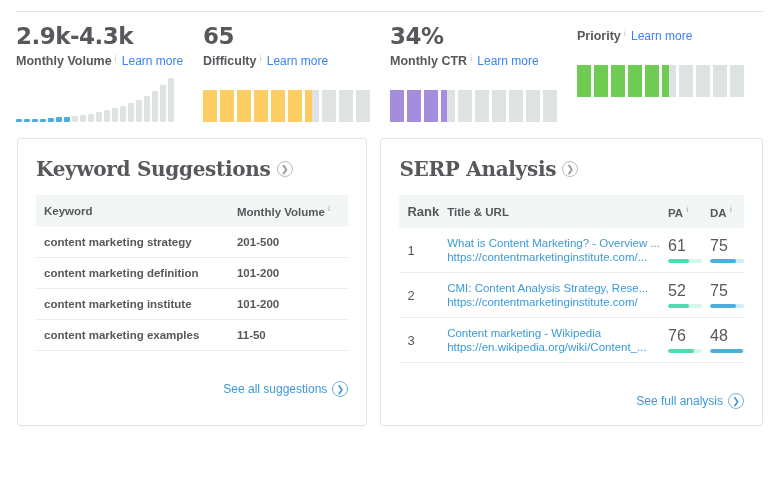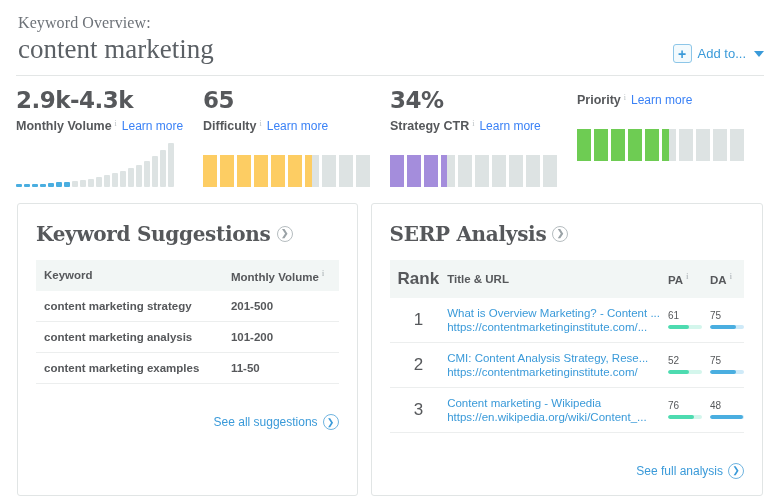--- a/index.html
+++ b/index.html
@@ -111,43 +111,33 @@
     color: #3a9ad9; font-size: 12px; display: inline-flex; align-items: center;
     gap: 5px; cursor: pointer;
   }
 
   
   .serp-title { color: #3a9ad9; font-size: 11.5px; white-space: nowrap;
     overflow: hidden; text-overflow: ellipsis; max-width: 215px; display: block; }
   .serp-url { color: #3a9ad9; font-size: 11.5px; white-space: nowrap;
     overflow: hidden; text-overflow: ellipsis; max-width: 215px; display: block;
     margin-top: 2px; }
-  .rank-cell { font-size: 17px; color: #56585b; width: 38px; text-align: center; }
+  .rank-cell { font-size: 13px; color: #56585b; width: 38px; }
   .score { width: 42px; }
-  .score-num { font-size: 10px; color: #56585b; }
+  .score-num { font-size: 16px; color: #56585b; }
   .score-bar { height: 4px; border-radius: 2px; margin-top: 4px; width: 34px;
                position: relative; overflow: hidden; }
   .score-bar b { position: absolute; left:0; top:0; bottom:0; display:block;
                  border-radius: 2px; }
 </style>
 </head>
 <body>
 
 <div class="page">
 
-  <div class="header">
-    <div class="kw-overview-label">Keyword Overview:</div>
-    <div class="kw-title">content marketing</div>
-
-    <div class="add-to">
-      <span class="plus-box">+</span>
-      <span class="add-to-label">Add to...</span>
-      <span class="caret-dn"></span>
-    </div>
-  </div>
   <div class="hr"></div>
 
   <div class="metrics">
 
     <div class="metric">
       <div class="metric-value">2.9k-4.3k</div>
       <div class="metric-sub">
         <span class="metric-label">Monthly Volume</span>
         <span class="info-i">i</span>
         <span class="learn-more">Learn more</span>
@@ -211,21 +201,21 @@
             <i style="background: rgb(221, 227, 227);"></i>
             <i style="background: rgb(221, 227, 227);"></i>
             <i style="background: rgb(221, 227, 227);"></i>
           </div>
       </div>
     </div>
 
     <div class="metric">
       <div class="metric-value">34%</div>
       <div class="metric-sub">
-        <span class="metric-label">Strategy CTR</span>
+        <span class="metric-label">Monthly CTR</span>
         <span class="info-i">i</span>
         <span class="learn-more">Learn more</span>
       </div>
       <div class="bars">
         <div class="gauge">
             <i style="background: rgb(221, 227, 227);">
               <b style="width: 100%; background: rgb(164, 141, 220);"></b>
             </i>
             <i style="background: rgb(221, 227, 227);">
               <b style="width: 100%; background: rgb(164, 141, 220);"></b>
@@ -298,21 +288,25 @@
                 <span>Monthly Volume</span><span class="th-i">i</span>
               </th>
             </tr>
           </thead>
           <tbody id="ks-body">
               <tr>
                 <td class="kw-cell">content marketing strategy</td>
                 <td class="vol-cell">201-500</td>
               </tr>
               <tr>
-                <td class="kw-cell">content marketing analysis</td>
+                <td class="kw-cell">content marketing definition</td>
+                <td class="vol-cell">101-200</td>
+              </tr>
+              <tr>
+                <td class="kw-cell">content marketing institute</td>
                 <td class="vol-cell">101-200</td>
               </tr>
               <tr>
                 <td class="kw-cell">content marketing examples</td>
                 <td class="vol-cell">11-50</td>
               </tr>
             </tbody>
         </table>
       </div>
       <div class="panel-foot">
@@ -339,21 +333,21 @@
               </th>
               <th class="score">
                 <span>DA</span><span class="th-i">i</span>
               </th>
             </tr>
           </thead>
           <tbody id="serp-body">
               <tr>
                 <td class="rank-cell">1</td>
                 <td>
-                  <span class="serp-title">What is Overview Marketing? - Content ...</span>
+                  <span class="serp-title">What is Content Marketing? - Overview ...</span>
                   <span class="serp-url">https://contentmarketinginstitute.com/...</span>
                 </td>
                 <td class="score">
                   <div class="score-num">61</div>
                   <div class="score-bar" style="background: rgb(212, 246, 236);">
                     <b style="width: 61%; background: rgb(77, 219, 176);"></b>
                   </div>
                 </td>
                 <td class="score">
                   <div class="score-num">75</div>

